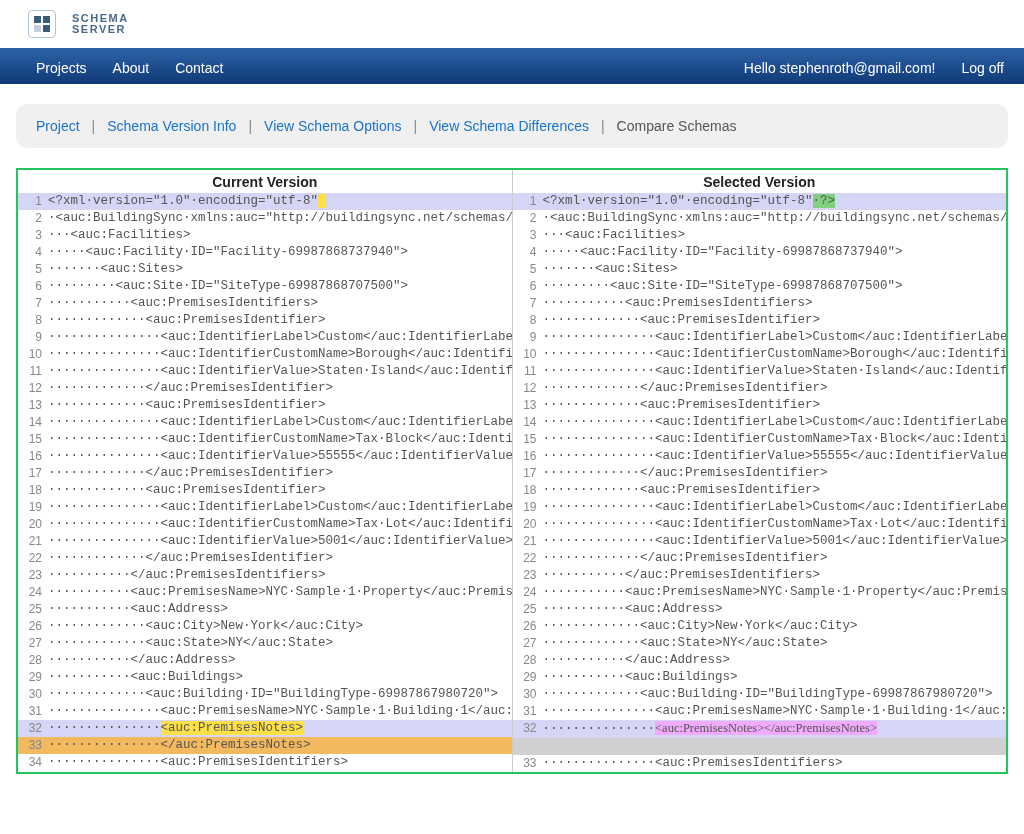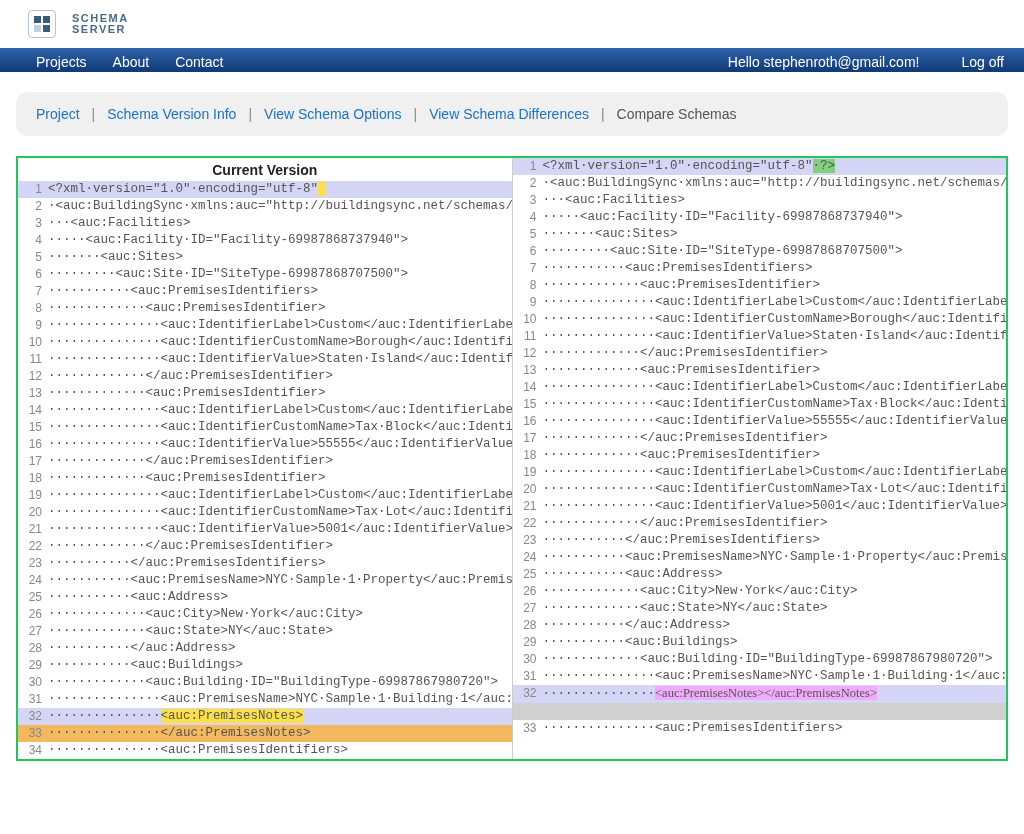--- a/index.html
+++ b/index.html
@@ -15,26 +15,26 @@
   .logo-grid { display: grid; grid-template-columns: 7px 7px; grid-template-rows: 7px 7px; gap: 2px; }
   .logo-grid span { background: #3b5b7a; }
   .logo-grid span:nth-child(3) { background: #c3d0db; }
   .logo-text { display: flex; flex-direction: column; line-height: 1; font-size: 11px; font-weight: bold; color: #4a6b8a; letter-spacing: 1.5px; }
 
   .navbar {
     background: linear-gradient(#2d62a8, #103a76);
     color: #fff;
     display: flex; justify-content: space-between; align-items: center;
     padding: 4px 20px 0 36px;
-    height: 24px;
+    height: 36px;
     font-size: 14px;
   }
   .nav-left { display: flex; gap: 26px; }
   .nav-left span, .nav-right span { cursor: pointer; }
-  .nav-right { display: flex; gap: 42px; }
+  .nav-right { display: flex; gap: 26px; }
   .nav-right .greeting { cursor: default; }
 
   .page-wrap { background: #fff; padding: 0 16px; margin-top: 20px; }
 
   .breadcrumbs {
     background: #f0f0f0;
     padding: 14px 20px;
     border-radius: 12px;
     font-size: 14px;
     display: flex; gap: 12px; align-items: center;
@@ -145,20 +145,21 @@
           <div class="code-line"><span class="lineno">28</span><span class="line-content">···········&lt;/auc:Address&gt;</span></div>
           <div class="code-line"><span class="lineno">29</span><span class="line-content">···········&lt;auc:Buildings&gt;</span></div>
           <div class="code-line"><span class="lineno">30</span><span class="line-content">·············&lt;auc:Building·ID="BuildingType-69987867980720"&gt;</span></div>
           <div class="code-line"><span class="lineno">31</span><span class="line-content">···············&lt;auc:PremisesName&gt;NYC·Sample·1·Building·1&lt;/auc:P</span></div>
           <div class="code-line hl-blue"><span class="lineno">32</span><span class="line-content">···············<span class="hl-mark-red">&lt;auc:PremisesNotes&gt;</span></span></div>
           <div class="code-line hl-orange"><span class="lineno">33</span><span class="line-content">···············&lt;/auc:PremisesNotes&gt;</span></div>
           <div class="code-line"><span class="lineno">34</span><span class="line-content">···············&lt;auc:PremisesIdentifiers&gt;</span></div>
         </div>
     </div>
     <div class="diff-pane">
+      <div class="pane-title">Selected Version</div>
       <div class="code-lines" id="right-lines">
           <div class="code-line hl-blue"><span class="lineno">1</span><span class="line-content">&lt;?xml·version="1.0"·encoding="utf-8"<span class="hl-mark-green">·?&gt;</span></span></div>
           <div class="code-line"><span class="lineno">2</span><span class="line-content">·&lt;auc:BuildingSync·xmlns:auc="http://buildingsync.net/schemas/b</span></div>
           <div class="code-line"><span class="lineno">3</span><span class="line-content">···&lt;auc:Facilities&gt;</span></div>
           <div class="code-line"><span class="lineno">4</span><span class="line-content">·····&lt;auc:Facility·ID="Facility-69987868737940"&gt;</span></div>
           <div class="code-line"><span class="lineno">5</span><span class="line-content">·······&lt;auc:Sites&gt;</span></div>
           <div class="code-line"><span class="lineno">6</span><span class="line-content">·········&lt;auc:Site·ID="SiteType-69987868707500"&gt;</span></div>
           <div class="code-line"><span class="lineno">7</span><span class="line-content">···········&lt;auc:PremisesIdentifiers&gt;</span></div>
           <div class="code-line"><span class="lineno">8</span><span class="line-content">·············&lt;auc:PremisesIdentifier&gt;</span></div>
           <div class="code-line"><span class="lineno">9</span><span class="line-content">···············&lt;auc:IdentifierLabel&gt;Custom&lt;/auc:IdentifierLabel</span></div>

